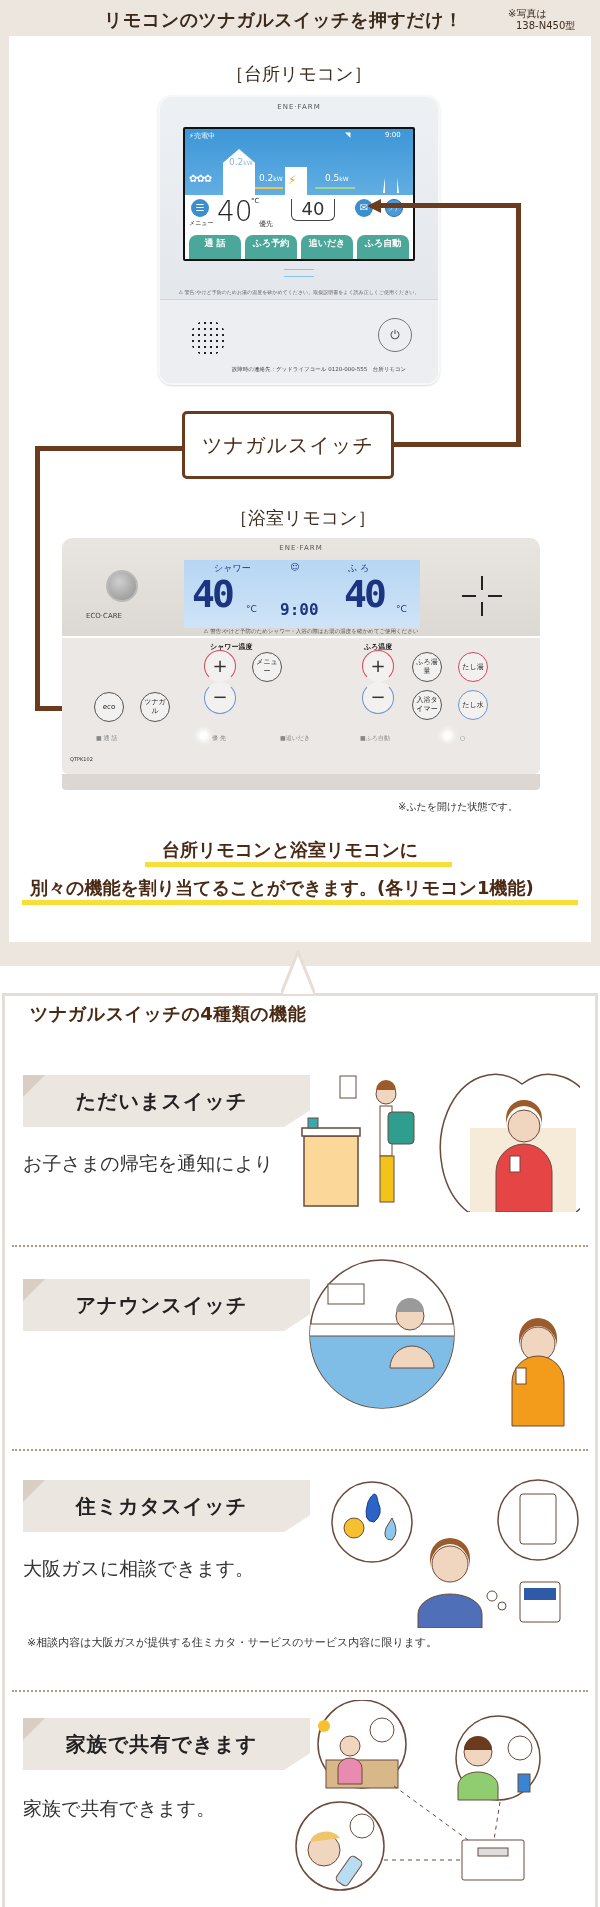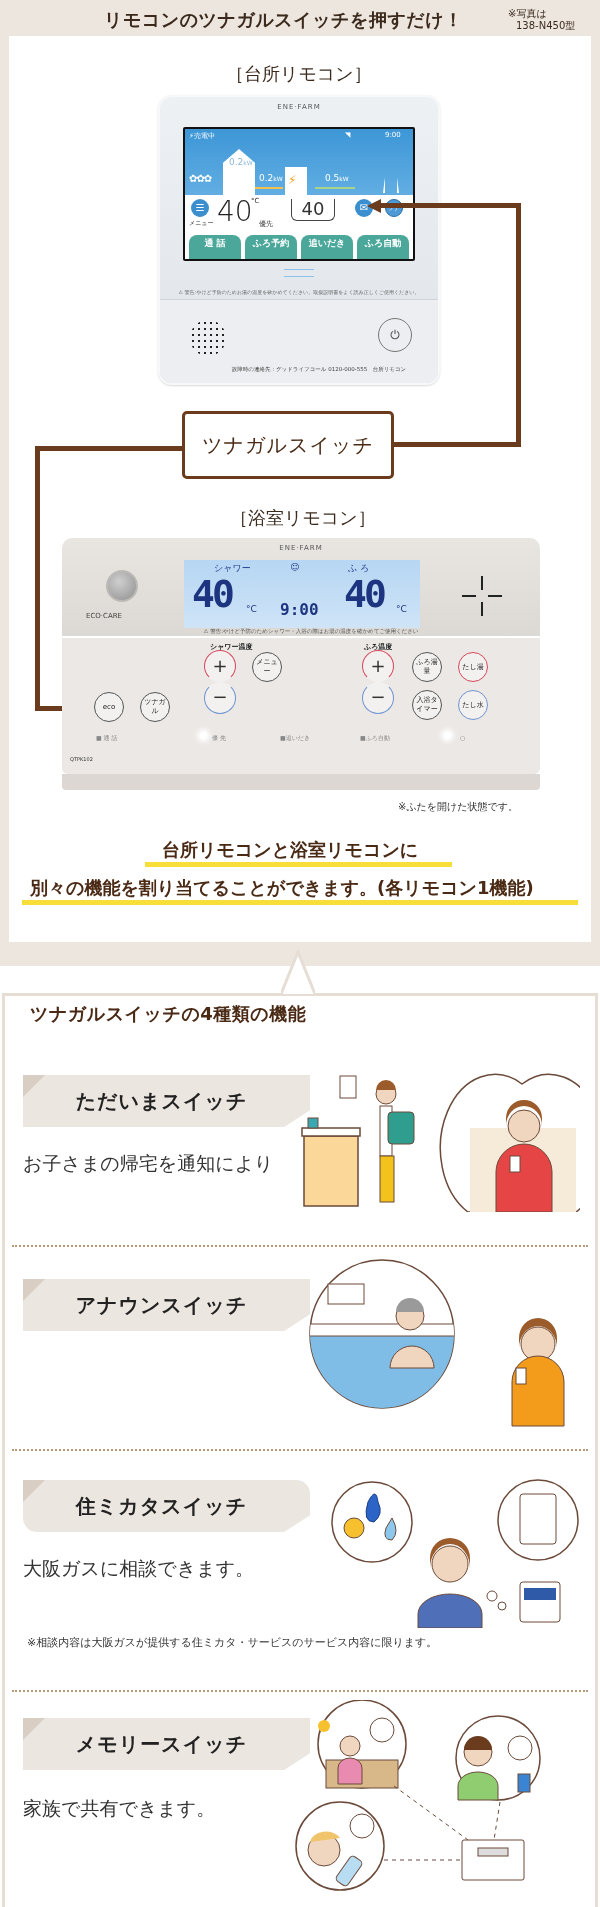--- a/index.html
+++ b/index.html
@@ -271,21 +271,21 @@
     <path d="M90 110 a22 22 0 0 1 44 0z" fill="#f1d6bf" stroke="#6b4a3a"></path>
   </g>
   <rect x="28" y="26" width="36" height="20" fill="#fff" stroke="#6b4a3a"></rect>
   <circle cx="238" cy="86" r="17" fill="#f1d6bf" stroke="#6b4a3a"></circle>
   <path d="M219 90 a19 22 0 0 1 38 0 v-10 a19 20 0 0 0 -38 0z" fill="#9b5b2b"></path>
   <path d="M212 168 v-44 a26 26 0 0 1 52 0 v44z" fill="#f39b1a" stroke="#6b4a3a"></path>
   <rect x="216" y="110" width="10" height="16" fill="#fff" stroke="#6b4a3a"></rect>
 </svg>
 <div class="dots" style="top:1449px;"></div>
 
-<div class="feat-tag" style="top:1480px;border-radius:14px;">
+<div class="feat-tag" style="top:1480px;">
     <span>住ミカタスイッチ</span>
   </div>
 <div class="feat-desc" style="top:1550px;">
     <div>大阪ガスに相談できます。</div>
 </div>
 <div class="feat-note" style="top:1635px;">※相談内容は大阪ガスが提供する住ミカタ・サービスのサービス内容に限ります。</div>
 <svg class="illus" style="left:330px;top:1478px;width:250px;height:150px;" viewBox="0 0 250 150">
   <circle cx="42" cy="44" r="40" fill="#fff" stroke="#6b4a3a" stroke-width="1.5"></circle>
   <circle cx="24" cy="50" r="10" fill="#f6c02e" stroke="#6b4a3a"></circle>
   <path d="M38 24 q8 -16 10 0 q6 12 -4 20 q-12 0 -6 -20z" fill="#2b63c6" stroke="#1e3f86"></path>
@@ -296,21 +296,21 @@
   <path d="M100 90 a20 24 0 0 1 40 0 v-10 a20 20 0 0 0 -40 0z" fill="#9b5b2b"></path>
   <path d="M88 150 v-14 a32 20 0 0 1 64 0 v14z" fill="#4f6fb8" stroke="#6b4a3a"></path>
   <circle cx="162" cy="118" r="5" fill="#fff" stroke="#6b4a3a"></circle>
   <circle cx="172" cy="128" r="4" fill="#fff" stroke="#6b4a3a"></circle>
   <rect x="190" y="104" width="40" height="40" rx="3" fill="#fff" stroke="#6b4a3a"></rect>
   <rect x="194" y="110" width="32" height="12" fill="#2f5aa8"></rect>
 </svg>
 <div class="dots" style="top:1690px;"></div>
 
 <div class="feat-tag" style="top:1718px;">
-    <span>メモリースイッチ</span>
+    <span>家族で共有できます</span>
   </div>
 <div class="feat-desc" style="top:1790px;">
     <div>家族で共有できます。</div>
 </div>
 <svg class="illus" style="left:282px;top:1700px;width:300px;height:200px;" viewBox="0 0 300 200">
   <circle cx="80" cy="44" r="44" fill="#fff" stroke="#6b4a3a" stroke-width="1.5"></circle>
   <circle cx="42" cy="26" r="6" fill="#f6c02e"></circle>
   <circle cx="100" cy="30" r="12" fill="#fff" stroke="#6b4a3a"></circle>
   <rect x="44" y="60" width="72" height="28" fill="#d8b889" stroke="#6b4a3a"></rect>
   <circle cx="68" cy="46" r="10" fill="#f1d6bf" stroke="#6b4a3a"></circle>

